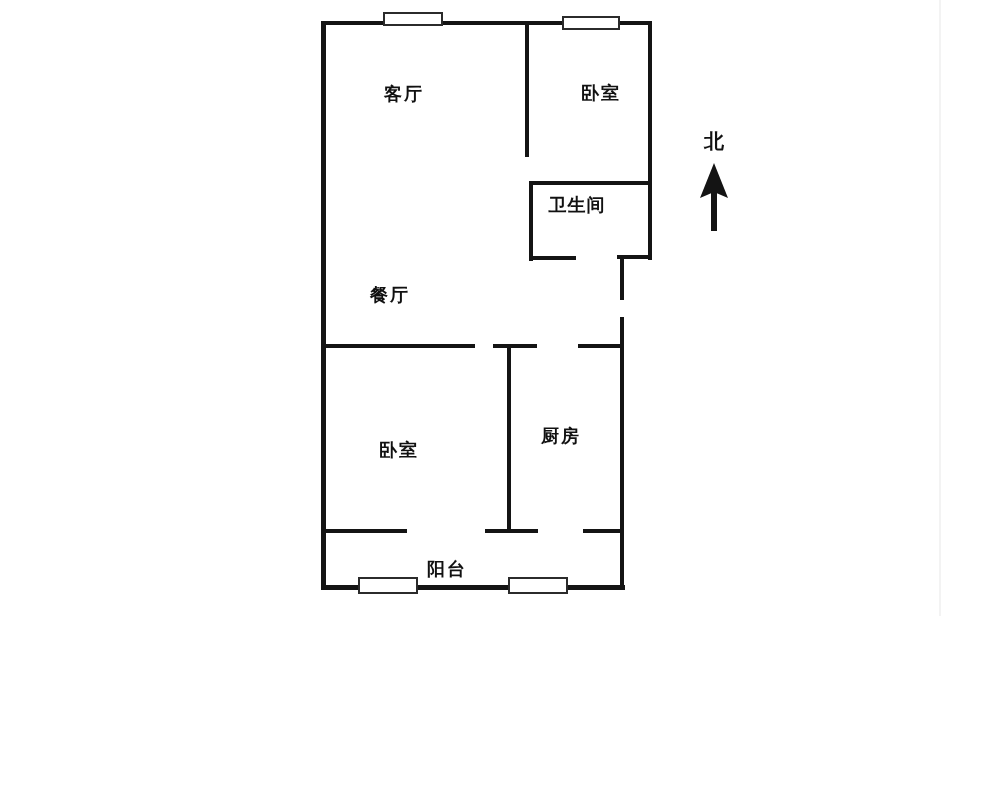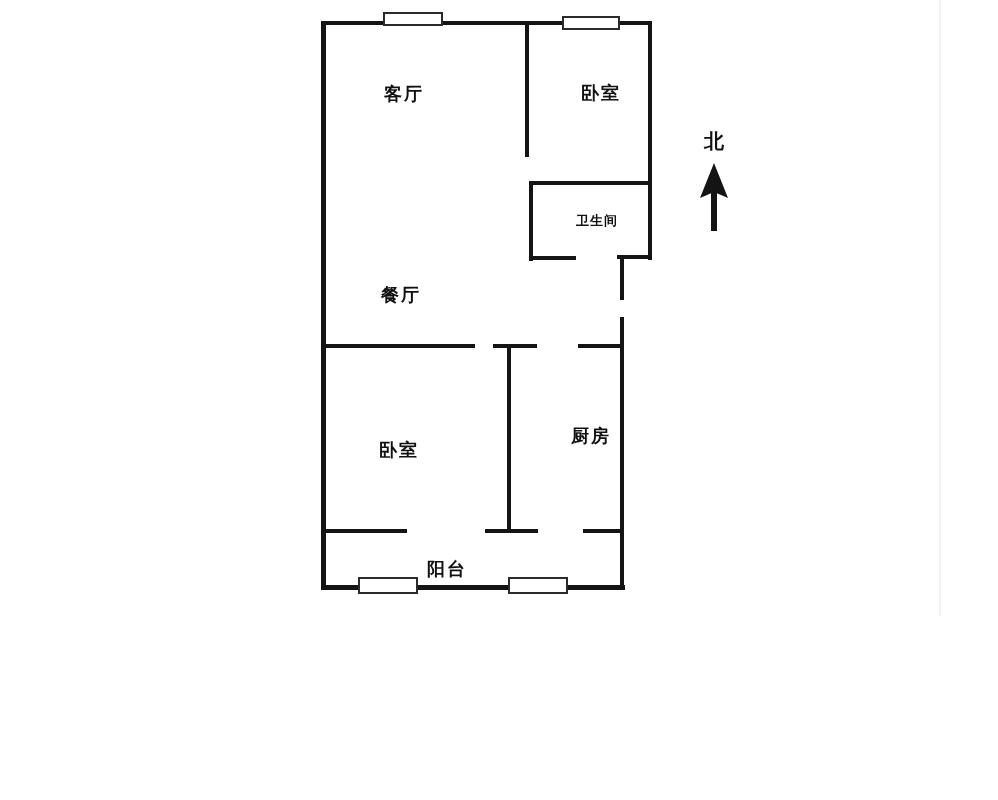--- a/index.html
+++ b/index.html
@@ -40,24 +40,24 @@
     position: absolute;
     transform: translate(-50%, -50%);
     color: #111111;
     font-weight: bold;
     font-size: 18px;
     letter-spacing: 2px;
     white-space: nowrap;
   }
   .lbl-living        { left: 404px; top: 94px; }
   .lbl-bedroom-top   { left: 601px; top: 93px; }
-  .lbl-bathroom      { left: 577px; top: 221px; font-size: 13px; letter-spacing: 1px; margin-left: 20px; }
-  .lbl-dining        { left: 401px; top: 295px; }
+  .lbl-bathroom      { left: 577px; top: 205px; font-size: 18px; letter-spacing: 1px; }
+  .lbl-dining        { left: 390px; top: 295px; }
   .lbl-bedroom-bottom{ left: 399px; top: 450px; }
-  .lbl-kitchen       { left: 591px; top: 436px; }
+  .lbl-kitchen       { left: 561px; top: 436px; }
   .lbl-balcony       { left: 447px; top: 569px; font-family: Liberation Mono, monospace; }
 
   .compass {
     position: absolute;
     left: 690px; top: 128px;
     width: 48px; height: 105px;
   }
   .north-label {
     position: absolute;
     left: 24px; top: 0;

